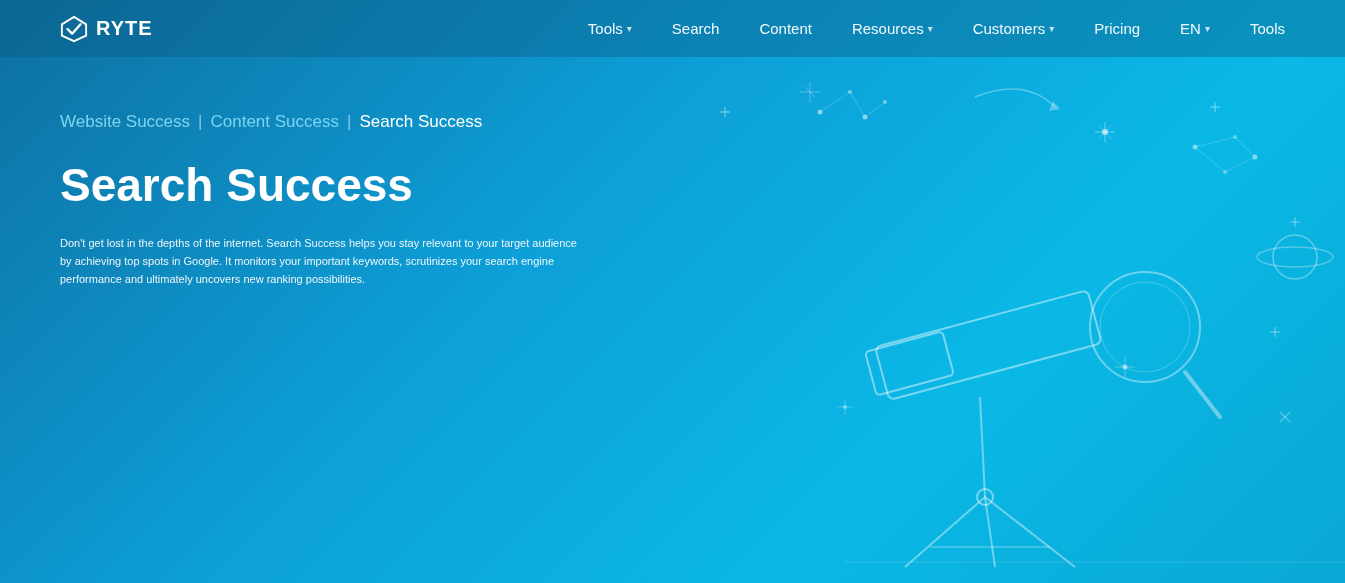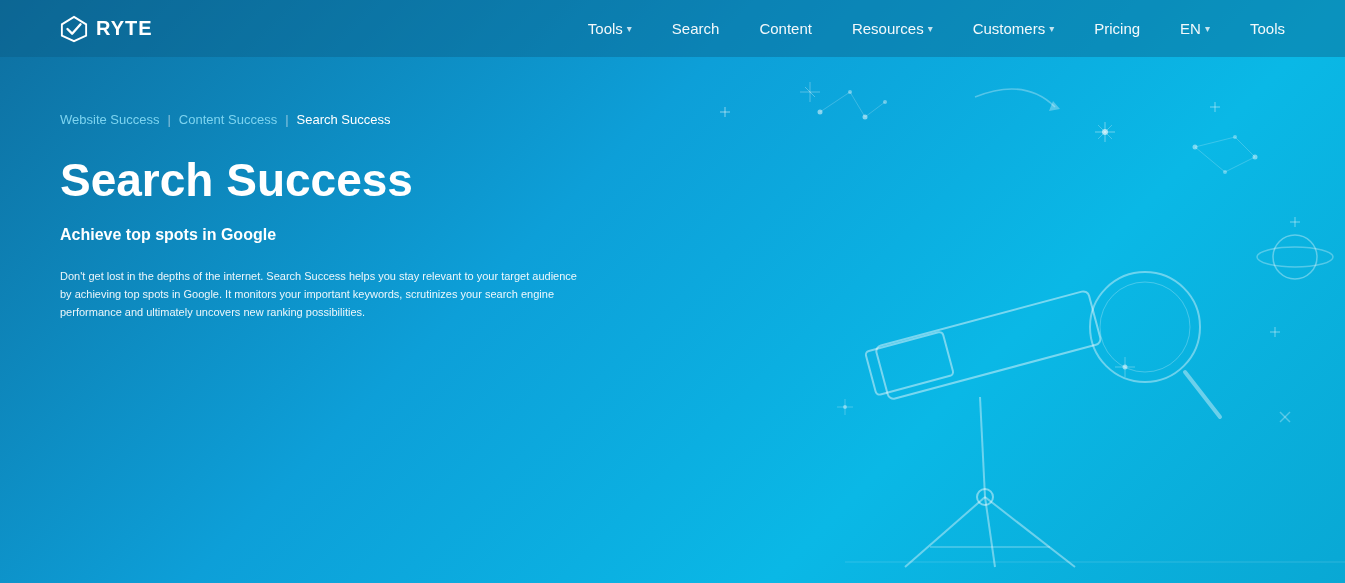--- a/index.html
+++ b/index.html
@@ -80,21 +80,21 @@
       max-width: 640px;
       position: relative;
       z-index: 5;
     }
 
     .breadcrumb {
       display: flex;
       align-items: center;
       gap: 8px;
       margin-bottom: 28px;
-      font-size: 13px;
+      font-size: 17px;
     }
 
     .breadcrumb-link {
       color: #7dd4f0;
       cursor: pointer;
     }
 
     .breadcrumb-sep {
       color: rgba(255,255,255,0.5);
     }
@@ -275,18 +275,17 @@
     <div class="breadcrumb">
       <span class="breadcrumb-link">Website Success</span>
       <span class="breadcrumb-sep">|</span>
       <span class="breadcrumb-link">Content Success</span>
       <span class="breadcrumb-sep">|</span>
       <span class="breadcrumb-current">Search Success</span>
     </div>
 
     <h1 class="hero-title">Search Success</h1>
 
-    <p class="hero-subtitle">Achieve top spots in Google</p>
 
     <p class="hero-description">Don't get lost in the depths of the internet. Search Success helps you stay relevant to your target audience by achieving top spots in Google. It monitors your important keywords, scrutinizes your search engine performance and ultimately uncovers new ranking possibilities.</p>
   </div>
 
 </div>
 
 </body></html>

